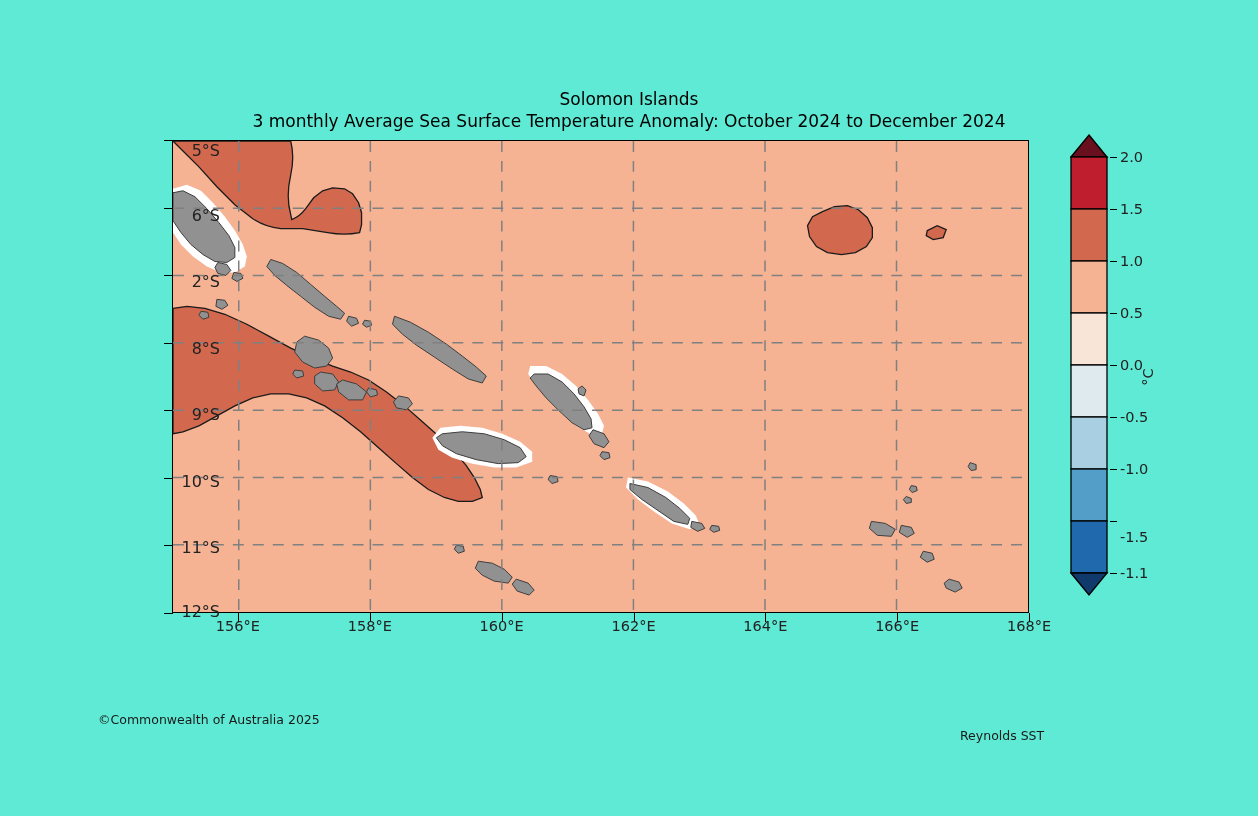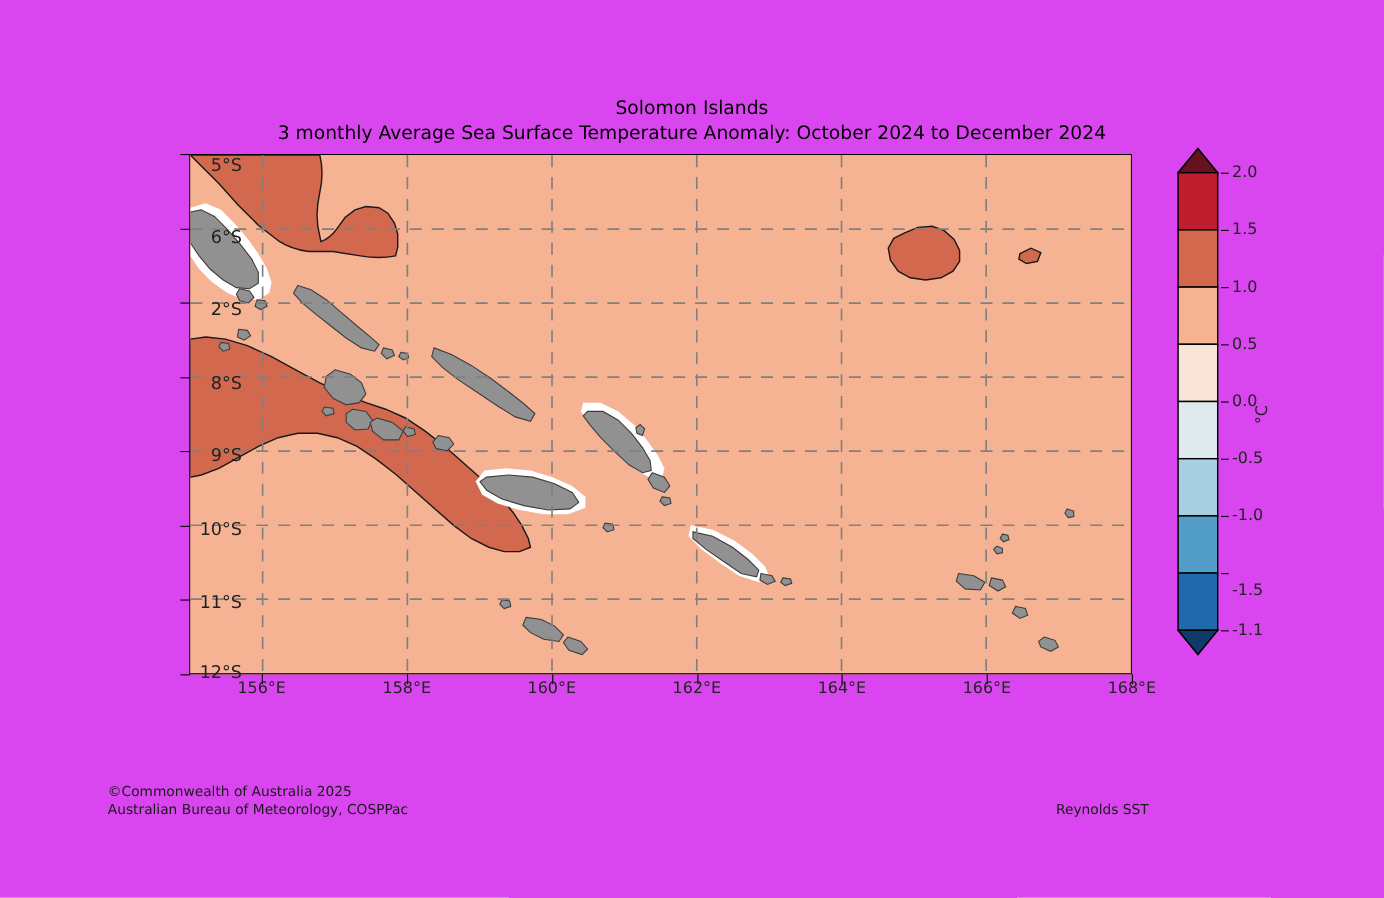--- a/index.html
+++ b/index.html
@@ -1,17 +1,17 @@
 <!DOCTYPE html>
 <html><head>
 <meta charset="utf-8">
 <style>
   html,body{margin:0;padding:0;background:#ffffff;}
   body{width:1258px;height:816px;font-family:"DejaVu Sans",sans-serif;color:#000;overflow:hidden;}
-  #page{position:relative;width:1258px;height:816px;background:#d946ef;}
+  #page{position:relative;width:1258px;height:816px;background:#5eead4;}
 
   
   .title-block{position:absolute;left:0;top:88px;width:1258px;text-align:center;pointer-events:none;}
   .title-line1{font-size:17px;color:#000;line-height:22px;}
   .title-line2{font-size:17px;color:#000;line-height:23px;}
 
   
   #plot{position:absolute;left:172px;top:140px;width:857px;height:473px;
         border:1.6px solid #000;box-sizing:border-box;overflow:hidden;background:#f6b394;}
   #mapsvg{position:absolute;left:0;top:0;width:100%;height:100%;display:block;}
@@ -237,17 +237,16 @@
     <div class="cblab" style="top:284px">-0.5</div>
     <div class="cblab" style="top:336px">-1.0</div>
     <div class="cblab" style="top:404px">-1.5</div>
     <div class="cblab" style="top:440px">-1.1</div>
   </div>
 
   <div id="cb-unit">°C</div>
 
   <div class="foot" id="foot-copy">
     <div>©Commonwealth of Australia 2025</div>
-    <div>Australian Bureau of Meteorology, COSPPac</div>
   </div>
   <div class="foot" id="foot-src">Reynolds SST</div>
 
 </div>
 
 </body></html>

